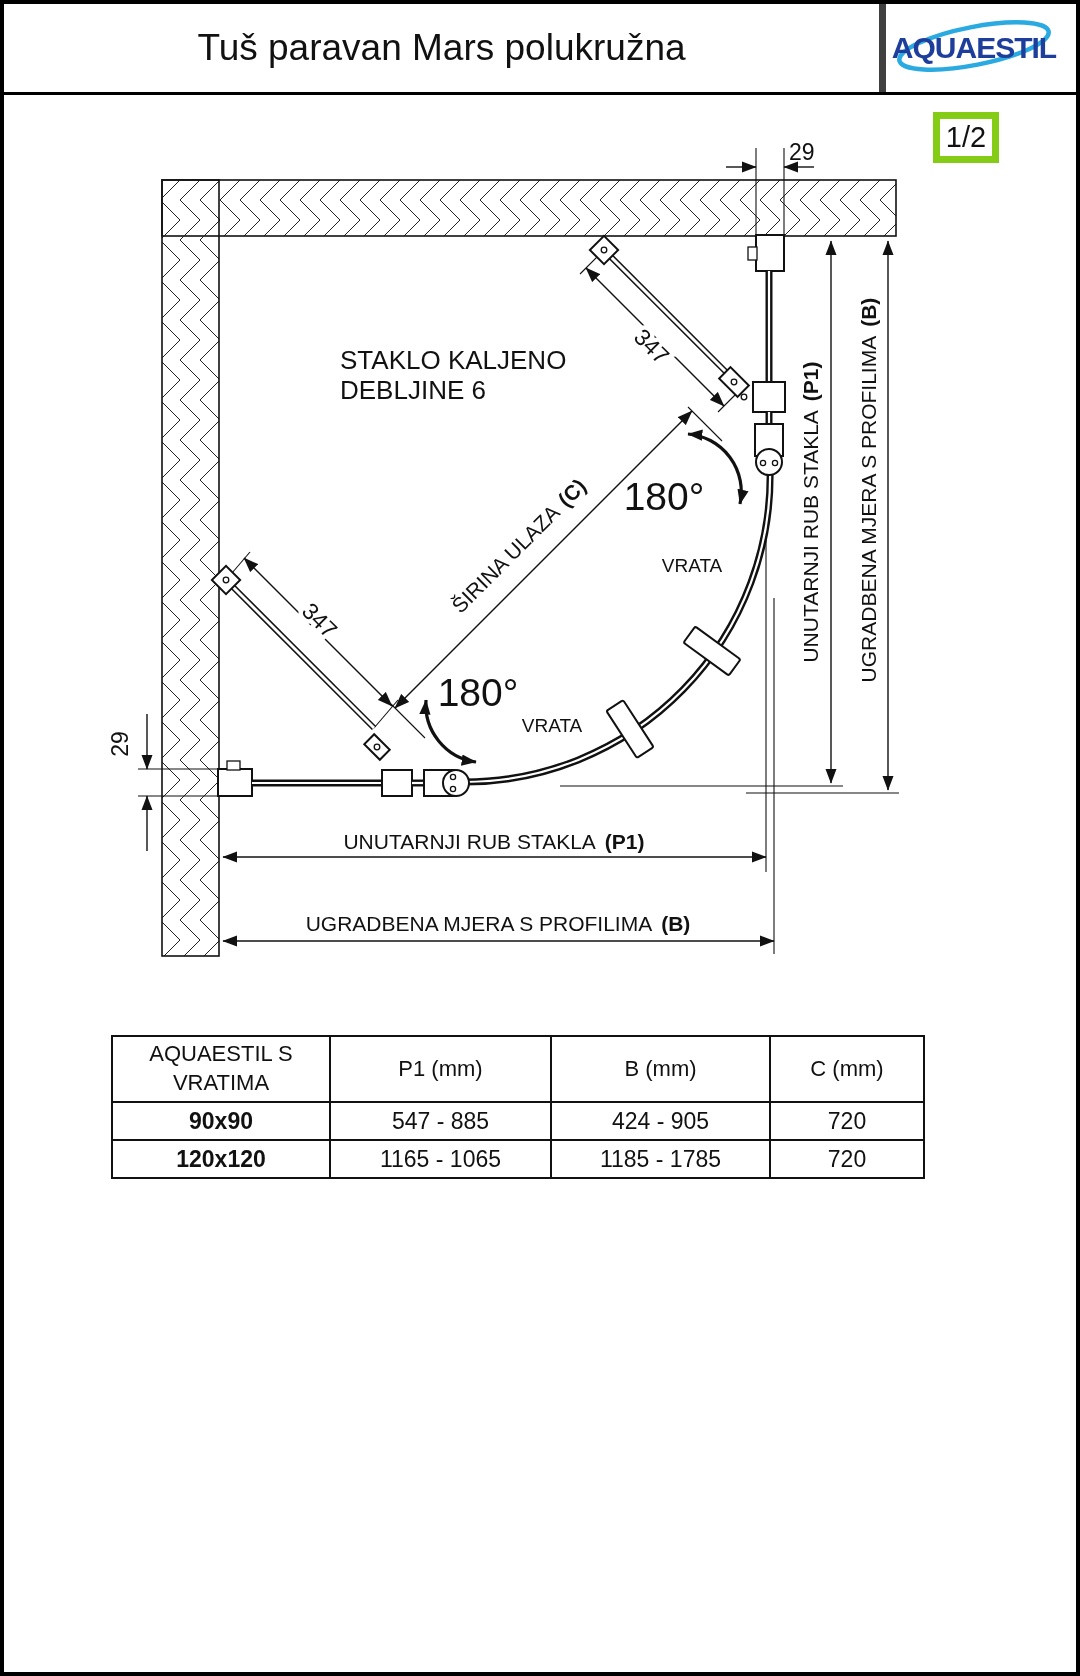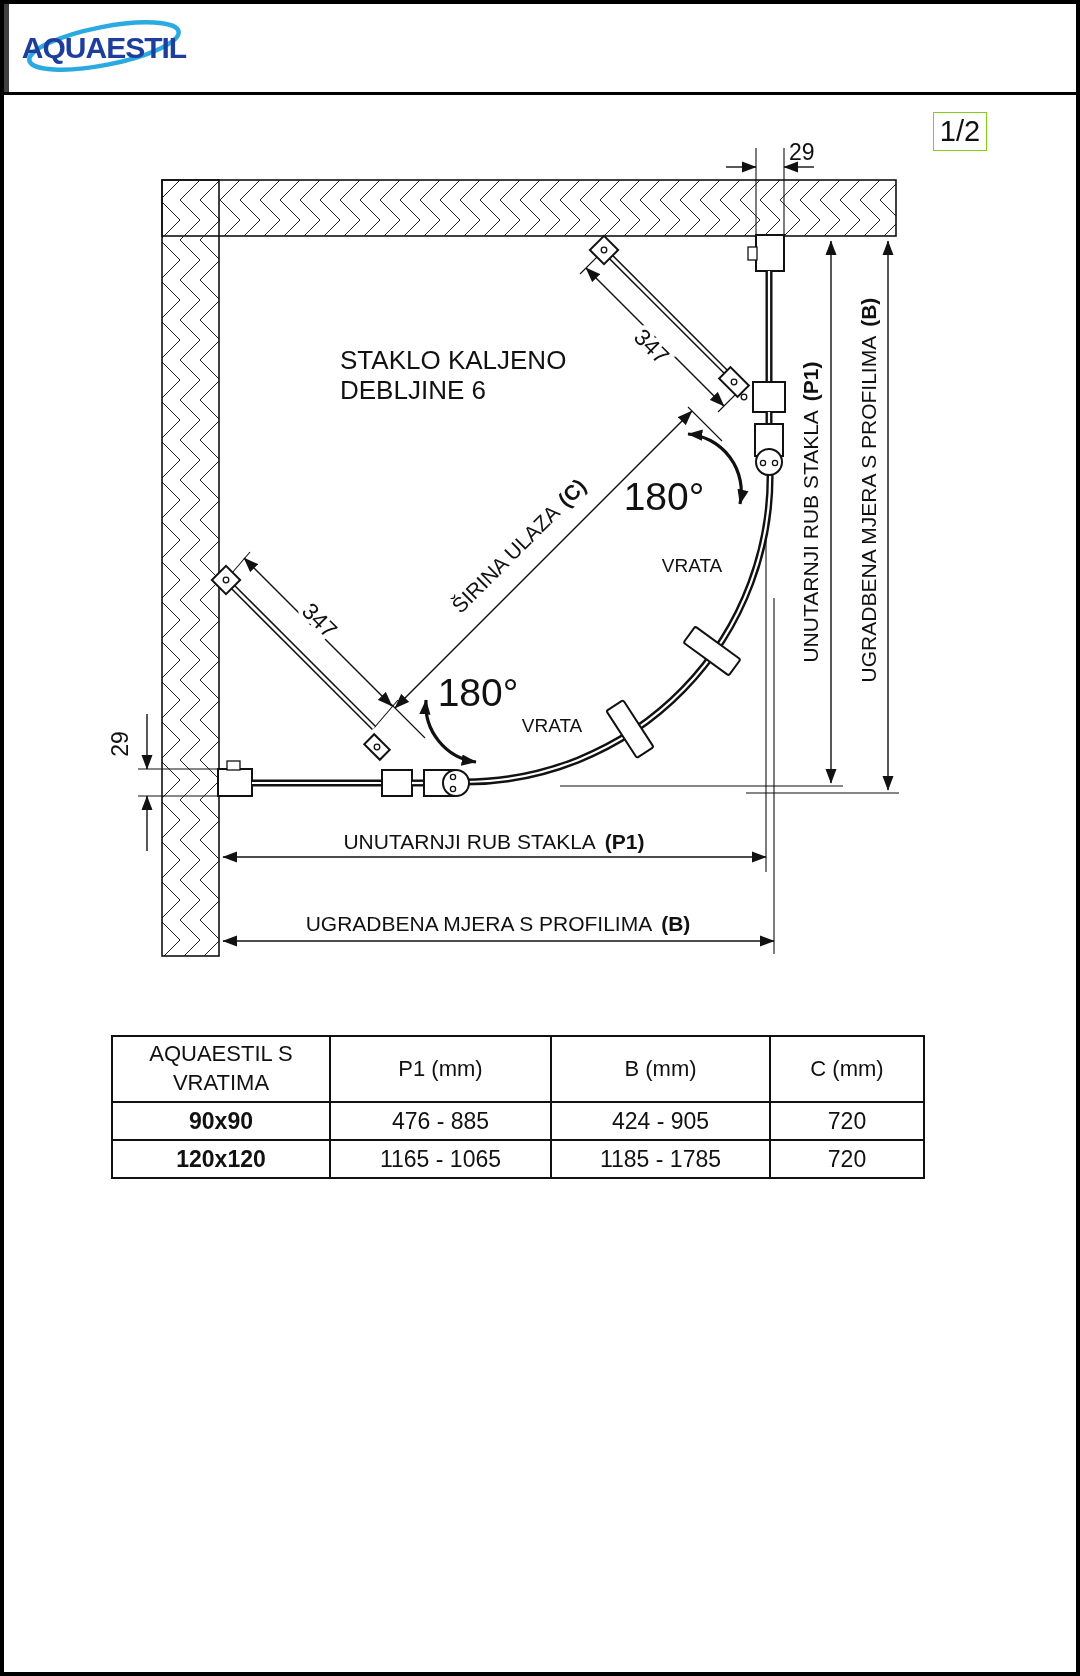--- a/index.html
+++ b/index.html
@@ -2,22 +2,22 @@
 <html><head>
 <meta charset="utf-8">
 <style>
   html,body{margin:0;padding:0;background:#fff}
   .page{position:absolute;top:0;left:0;width:1080px;height:1676px;background:#fff;
         border:4px solid #000;box-sizing:border-box;
         font-family:"Liberation Sans",sans-serif;color:#111;overflow:hidden}
   header{position:absolute;top:0;left:0;width:1072px;height:88px;border-bottom:3px solid #000;display:flex}
   .title-cell{flex:1;display:flex;align-items:center;justify-content:center}
   .title-cell h1{margin:0;font-size:37px;font-weight:400}
-  .logo-cell{width:190px;border-left:5px solid #404040;display:flex;align-items:center;justify-content:center}
-  .page-num{position:absolute;top:108px;left:929px;width:52px;height:37px;border:1px solid #84cc16;
+  .logo-cell{width:190px;border-left:7px solid #404040;display:flex;align-items:center;}
+  .page-num{position:absolute;top:108px;left:929px;width:52px;height:37px;border:7px solid #84cc16;
             font-size:29px;display:flex;align-items:center;justify-content:center}
   svg.drawing{position:absolute;top:0;left:0;width:1072px;height:1668px;pointer-events:none}
   
   .ln{stroke:#111;stroke-width:1.1;fill:none}
   .dm{stroke:#111;stroke-width:1.4;fill:none}
   .ar{stroke:#111;stroke-width:3.2;fill:none}
   .gd{stroke:#111;stroke-width:7;fill:none}
   .gc{stroke:#fff;stroke-width:2.2;fill:none}
   .od{stroke:#111;stroke-width:6;fill:none}
   .oc{stroke:#fff;stroke-width:3;fill:none}
@@ -36,20 +36,23 @@
   table.spec thead td{height:66px;font-size:22px;line-height:1.3}
   table.spec tbody td{height:38px;font-size:23px}
   table.spec tbody td.c0{font-weight:bold}
 </style>
 </head>
 <body>
 
 <div class="page">
 
   <header>
+    <div class="title-cell">
+      <h1>Tuš paravan Mars polukružna</h1>
+    </div>
     <div class="logo-cell">
       <svg width="176" height="66" viewBox="0 0 176 66">
         <ellipse cx="88" cy="31" rx="76" ry="19" fill="none" stroke-width="4.5" transform="rotate(-11 88 31)" stroke="#2baae1"></ellipse>
         <text x="88" y="43" text-anchor="middle" font-size="30" font-weight="bold" letter-spacing="-1" fill="#1e3e9b">AQUAESTIL</text>
       </svg>
     </div>
   </header>
 
   <div class="page-num">1/2</div>
 
@@ -217,21 +220,21 @@
       <tr>
         <td>AQUAESTIL S VRATIMA</td>
         <td>P1 (mm)</td>
         <td>B (mm)</td>
         <td>C (mm)</td>
       </tr>
     </thead>
     <tbody>
       <tr>
         <td class="c0">90x90</td>
-        <td>476 - 885</td>
+        <td>547 - 885</td>
         <td>424 - 905</td>
         <td>720</td>
       </tr>
       <tr>
         <td class="c0">120x120</td>
         <td>1165 - 1065</td>
         <td>1185 - 1785</td>
         <td>720</td>
       </tr>
     </tbody>

